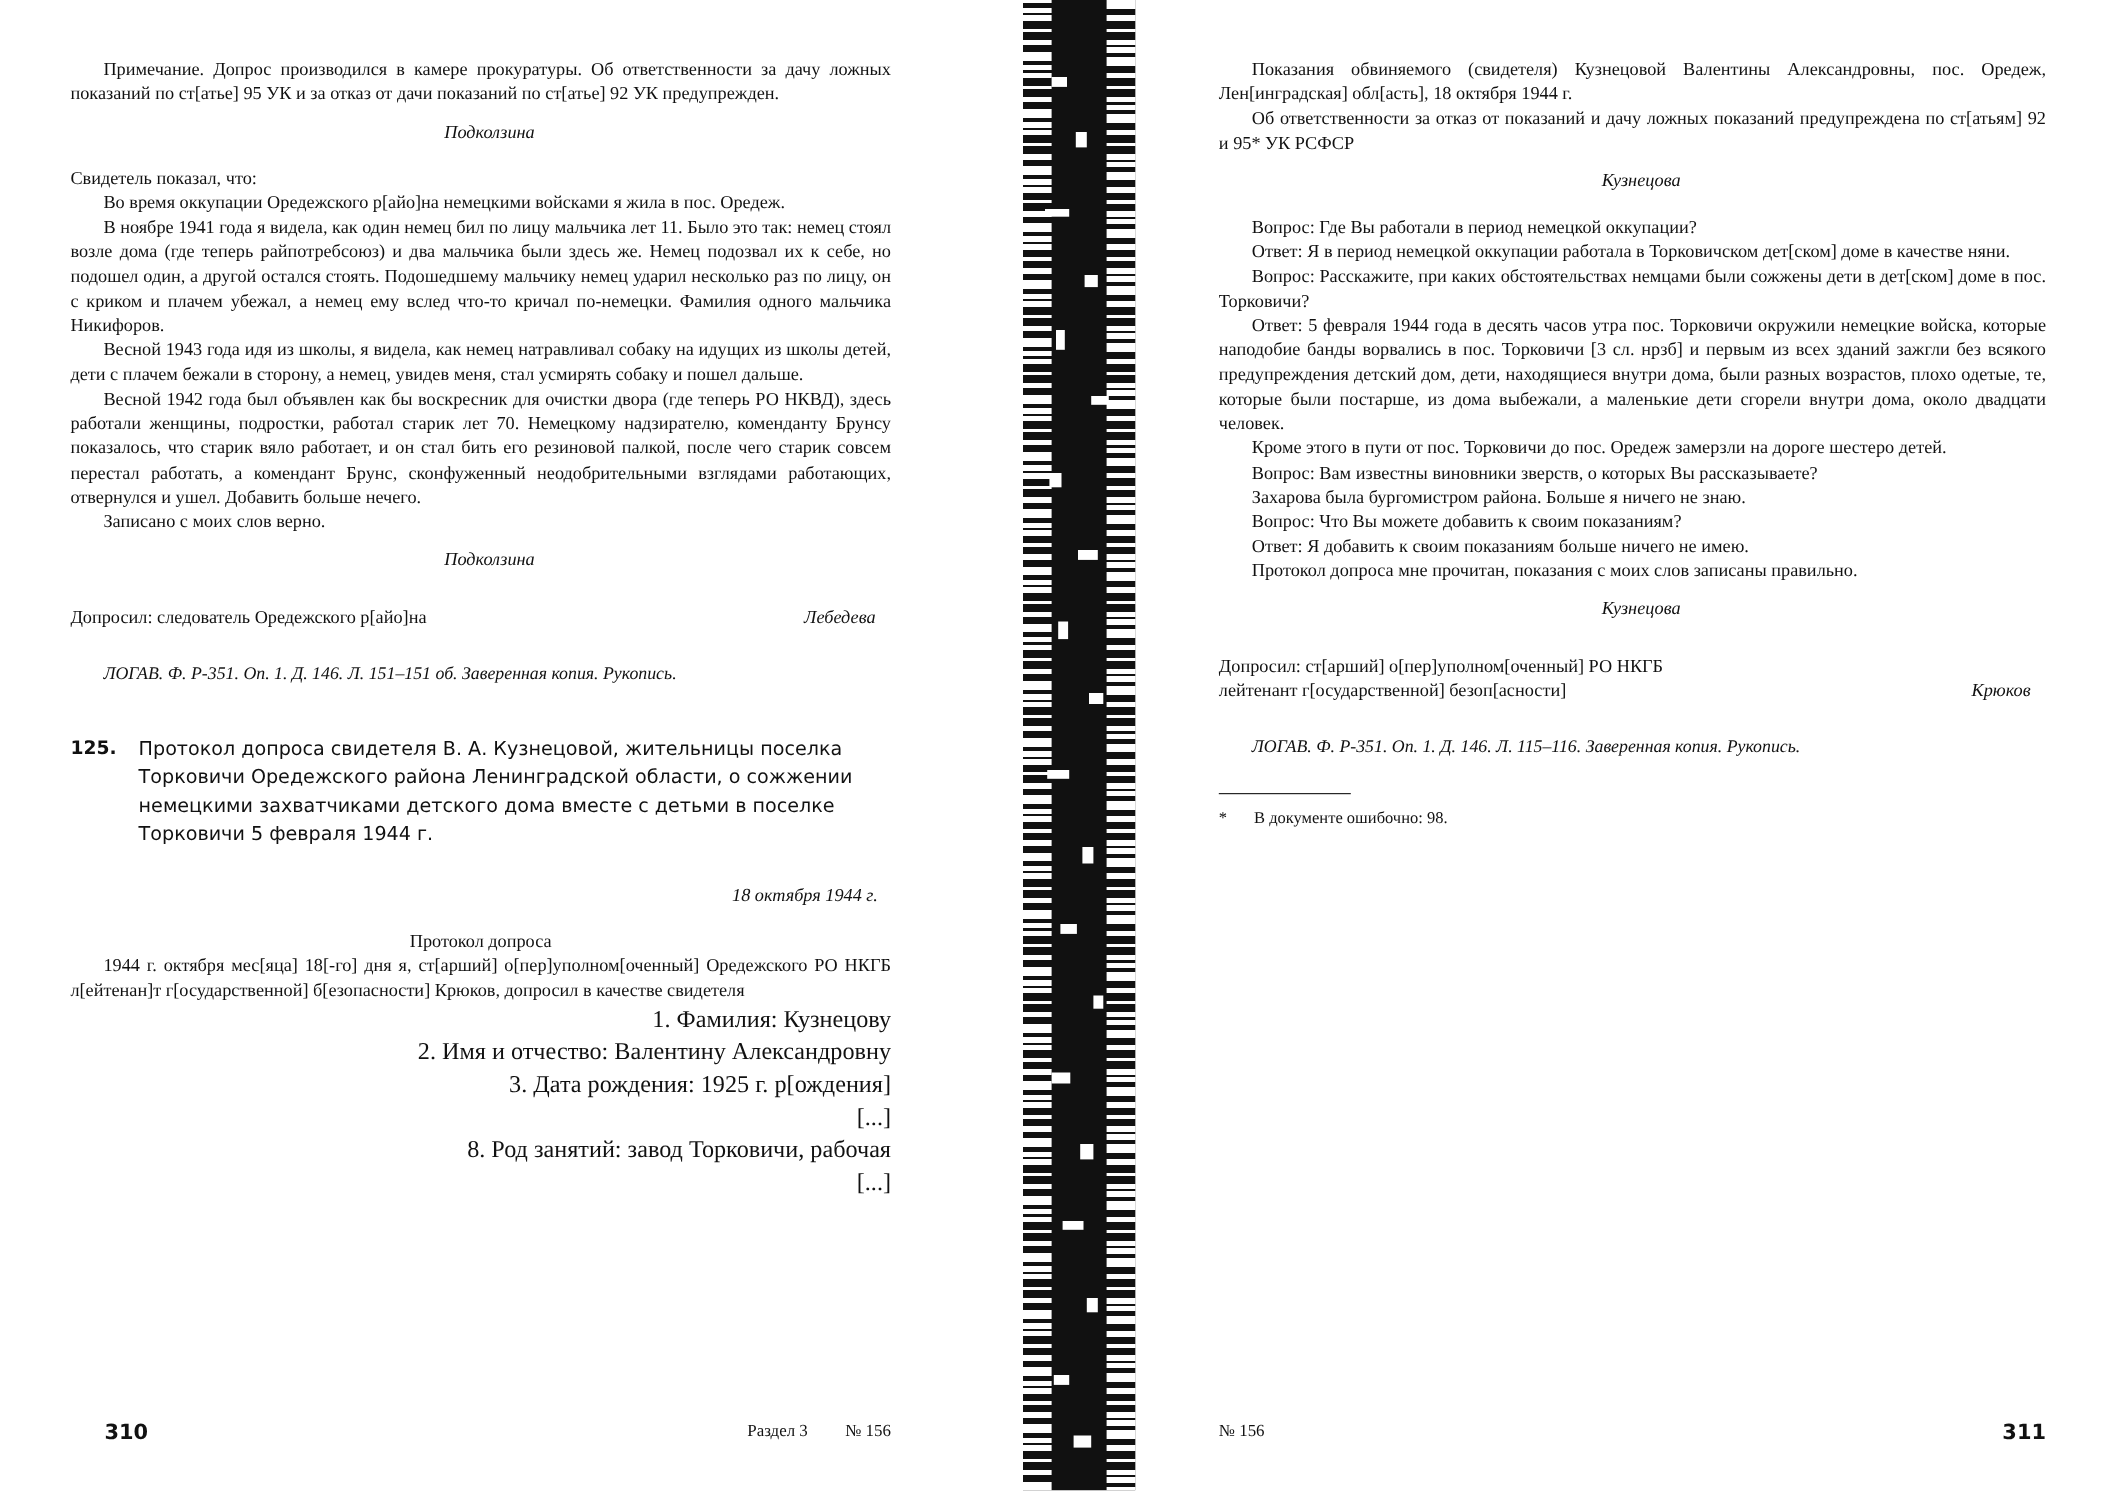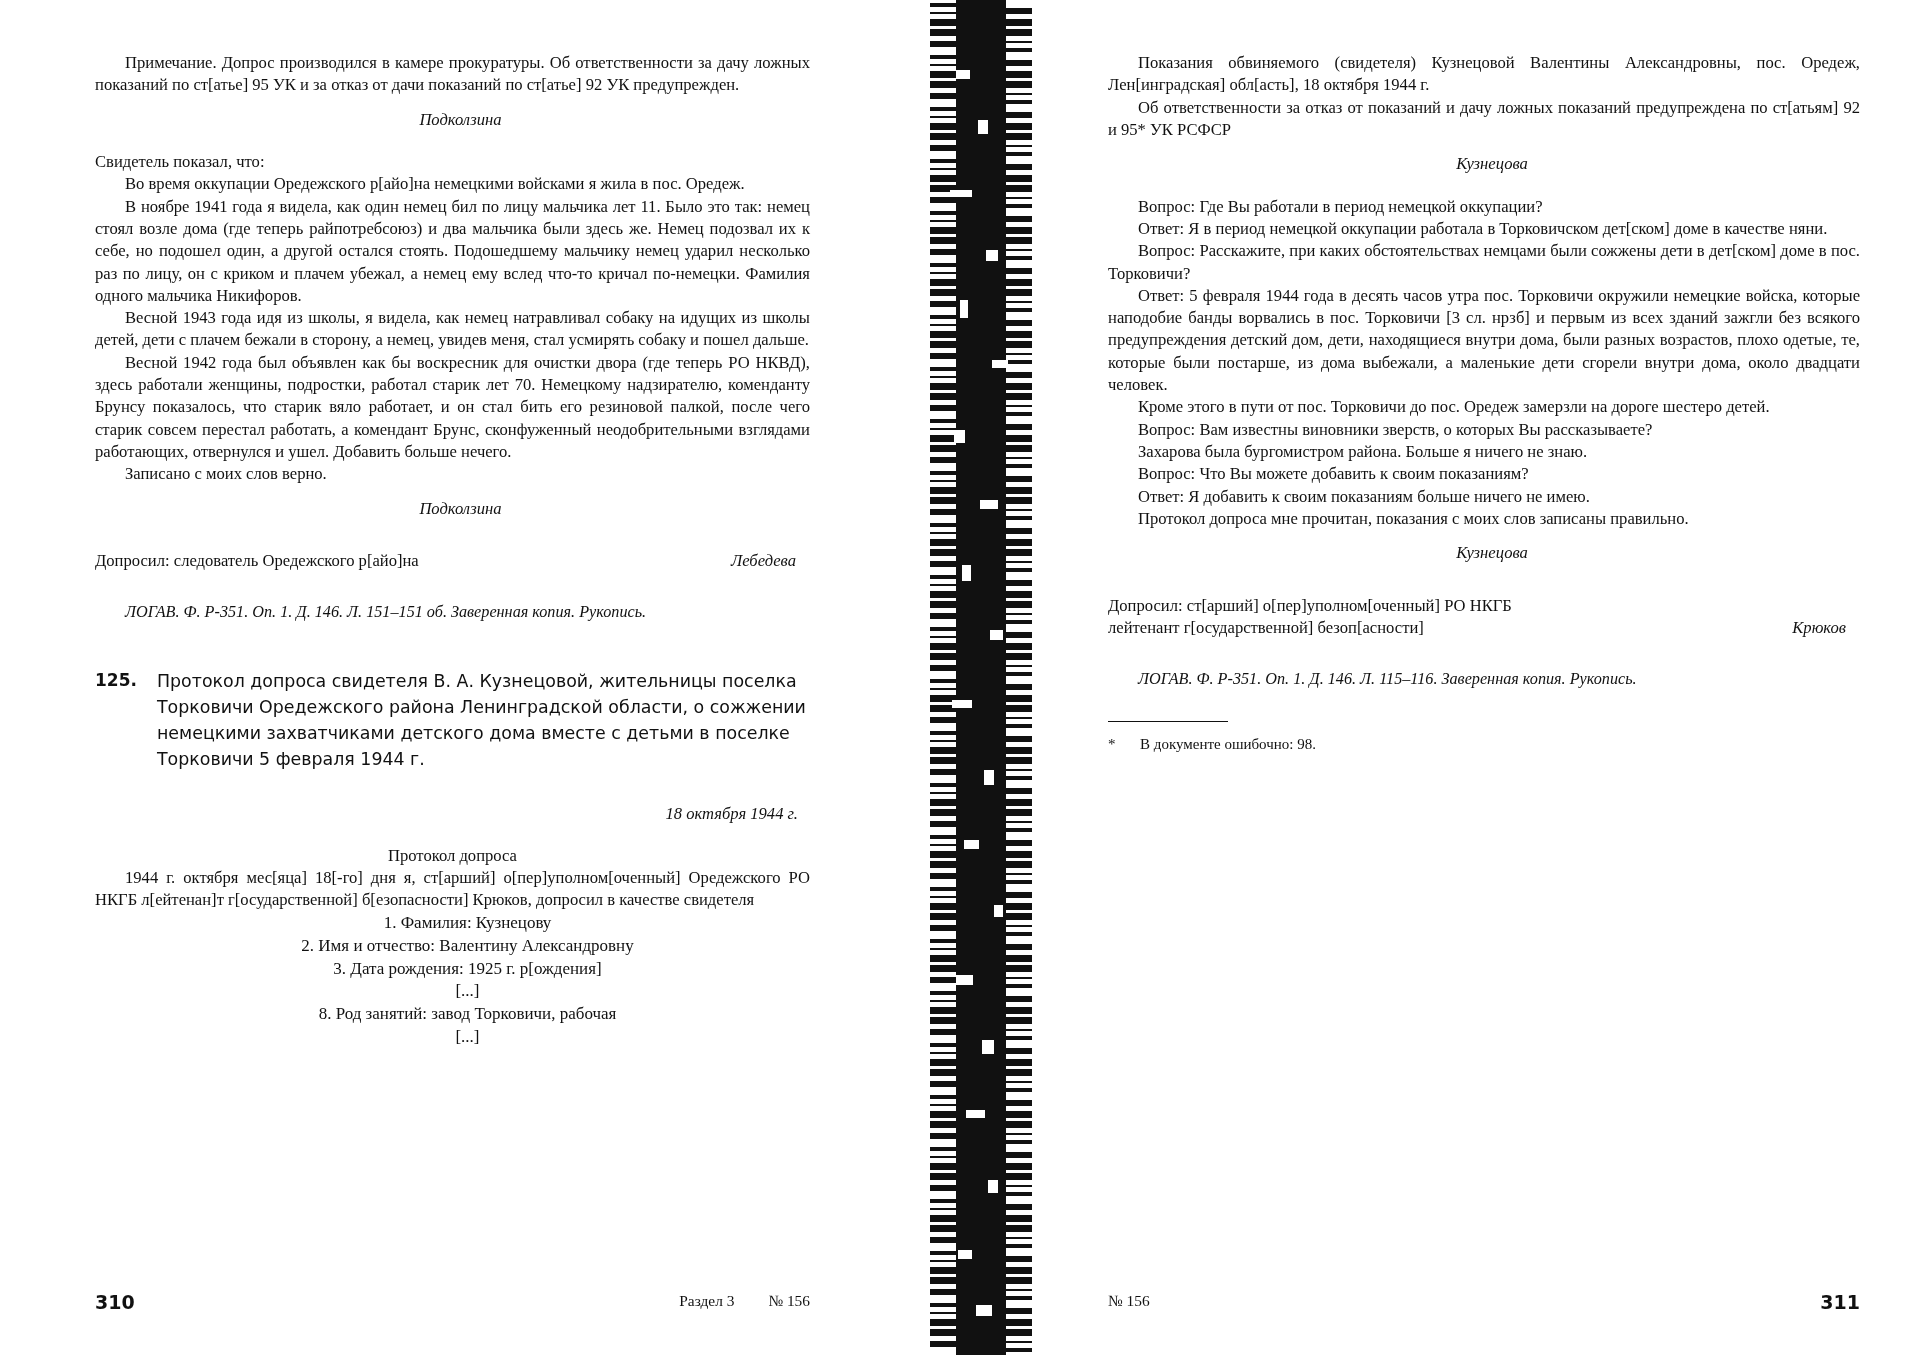--- a/index.html
+++ b/index.html
@@ -19,21 +19,21 @@
     position: absolute;
     inset: 0;
     display: flex;
   }
   .page {
     position: relative;
     box-sizing: border-box;
   }
   .page-left {
     width: 920px;
-    padding: 52px 110px 0 95px;
+    padding: 52px 110px 0 64px;
   }
   .gutter {
     width: 120px;
     position: relative;
     overflow: hidden;
   }
   .page-right {
     width: 880px;
     padding: 52px 60px 0 68px;
   }
@@ -131,24 +131,24 @@
     font-style: italic;
     text-align: right;
     padding-right: 12px;
   }
   .centered {
     text-align: center;
     text-indent: 0;
   }
   .listline {
     margin: 0;
-    font-size: 17px;
+    font-size: 22px;
     line-height: 1.345;
     text-indent: 30px;
-    text-align: center;
+    text-align: right;
   }
   .flexline {
     display: flex;
     justify-content: space-between;
     align-items: baseline;
     font-size: 16.6px;
     line-height: 1.345;
   }
   .flexline .left { text-align: left; }
   .flexline .right { font-style: italic; padding-right: 14px; }

